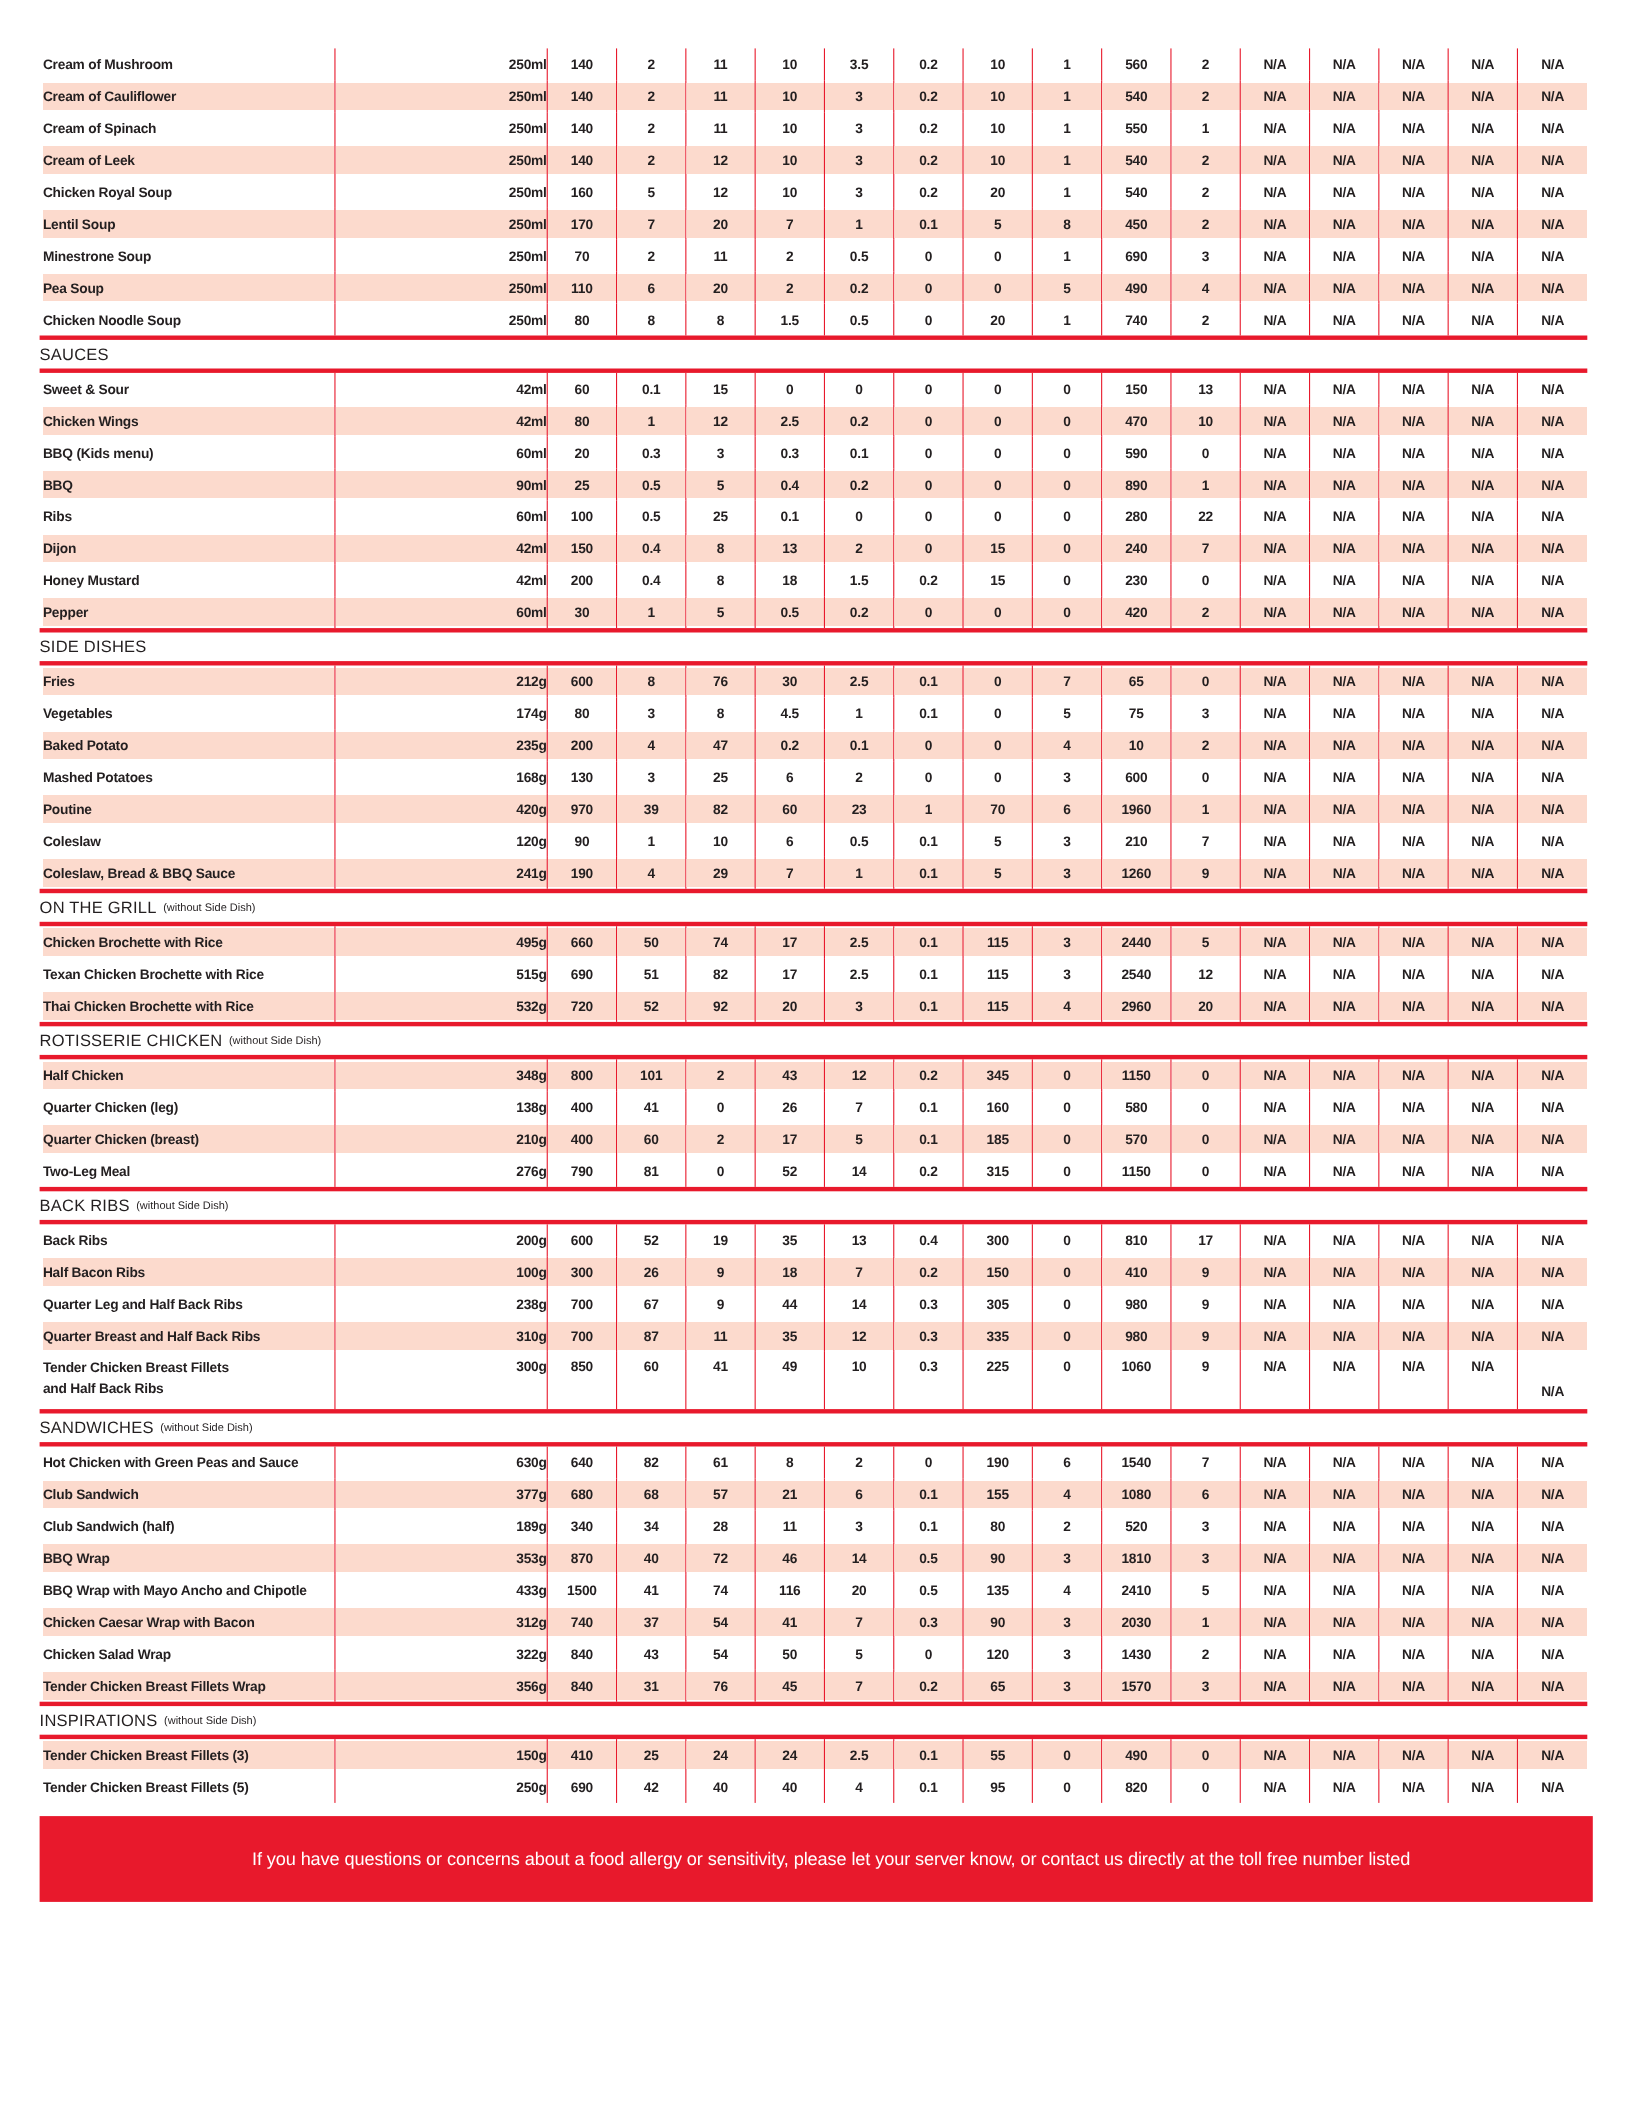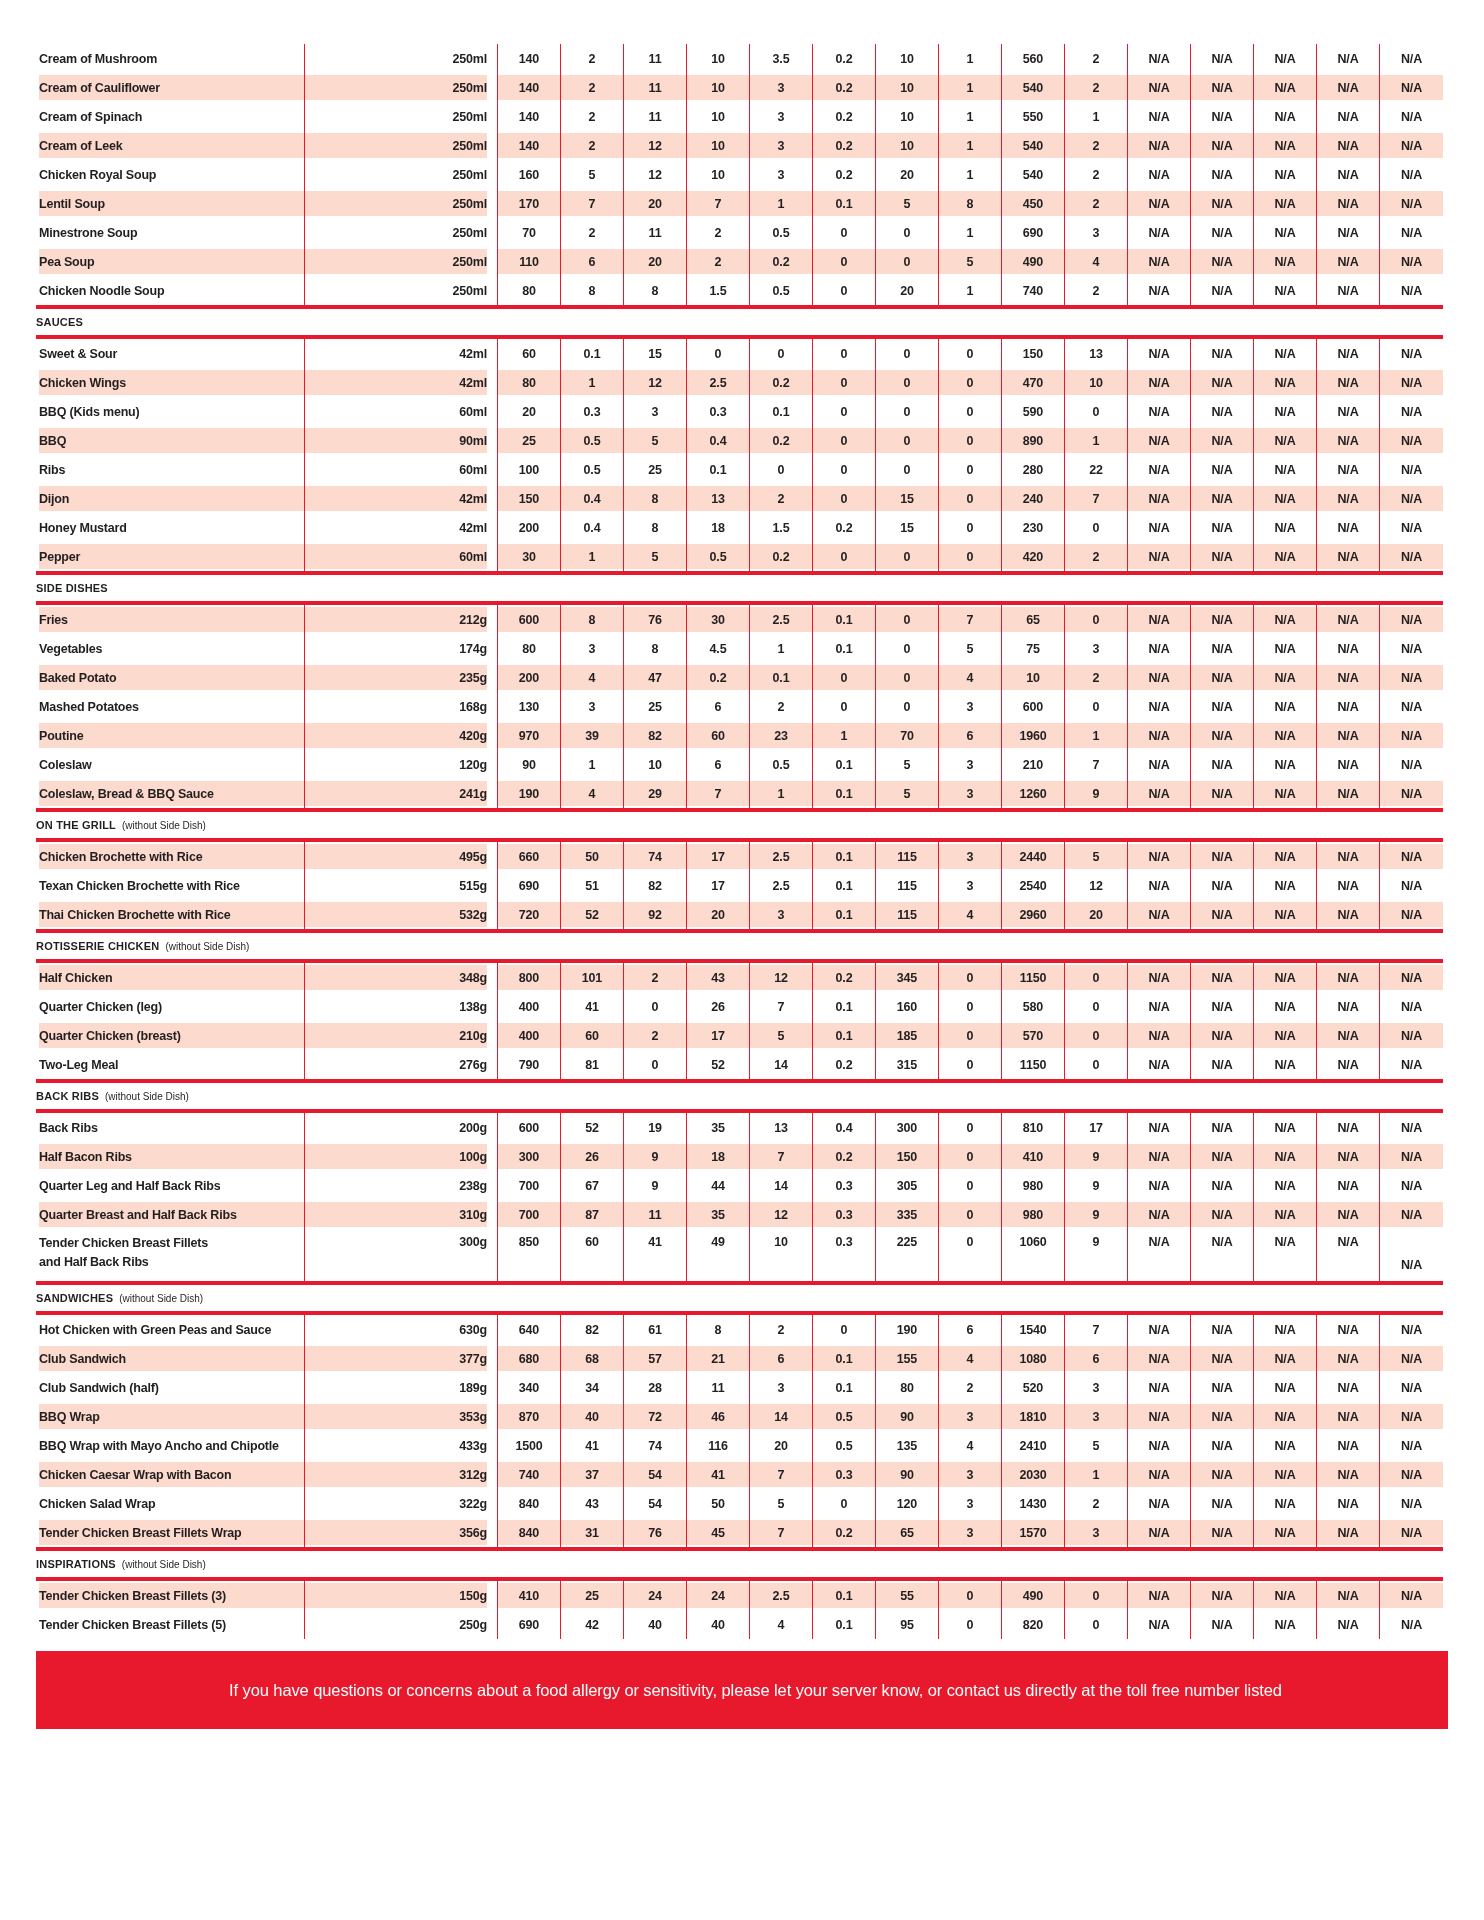--- a/index.html
+++ b/index.html
@@ -19,34 +19,34 @@
   }
   .grid-row.tall { height:52px; }
   .cell {
     border-right:1px solid var(--red);
     display:flex; align-items:center; justify-content:center;
     font-size:12.5px; font-weight:700; letter-spacing:-0.2px;
     padding:2px 0; overflow:hidden; white-space:nowrap;
   }
   .cell:last-child { border-right:none; }
   .cell.name { justify-content:flex-start; padding-left:3px; }
-  .cell.size { justify-content:flex-end; padding-right:10px; }
+  .cell.size { justify-content:flex-end; }
   .row-pink .cell { background-color:var(--pink); background-clip:content-box; }
 
   .tall .cell { align-items:flex-start; padding-top:6px; }
   .tall .cell.name { flex-direction:column; align-items:flex-start; line-height:19px; padding-top:5px; }
   .tall .cell:last-child { align-items:flex-end; padding-bottom:9px; }
 
   
   .section-band {
     width:1407px; height:34px;
     border-top:4px solid var(--red); border-bottom:4px solid var(--red);
     display:flex; align-items:center; background:#fff;
   }
-  .section-title { font-weight:700; font-size:11px; letter-spacing:0.2px; }
+  .section-title { font-weight:400; font-size:15px; letter-spacing:0.2px; }
   .section-suffix { font-weight:400; font-size:10px; margin-left:6px; }
 
   
   .footer {
     width:1412px; height:78px; margin-top:12px;
     background:var(--red); color:#fff;
     display:flex; flex-direction:column; justify-content:center; align-items:center;
     font-size:16.5px; line-height:25px; text-align:center; letter-spacing:-0.1px;padding-left:27px;
   }
 </style>

